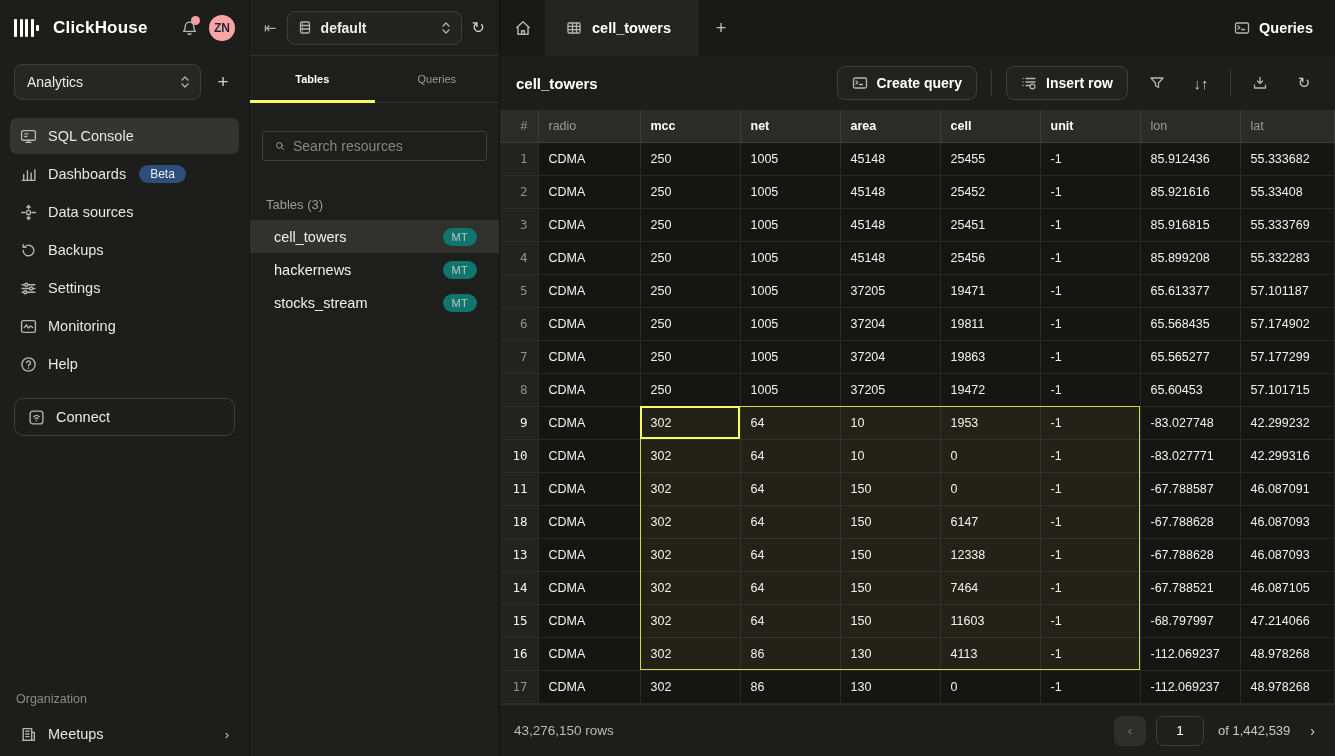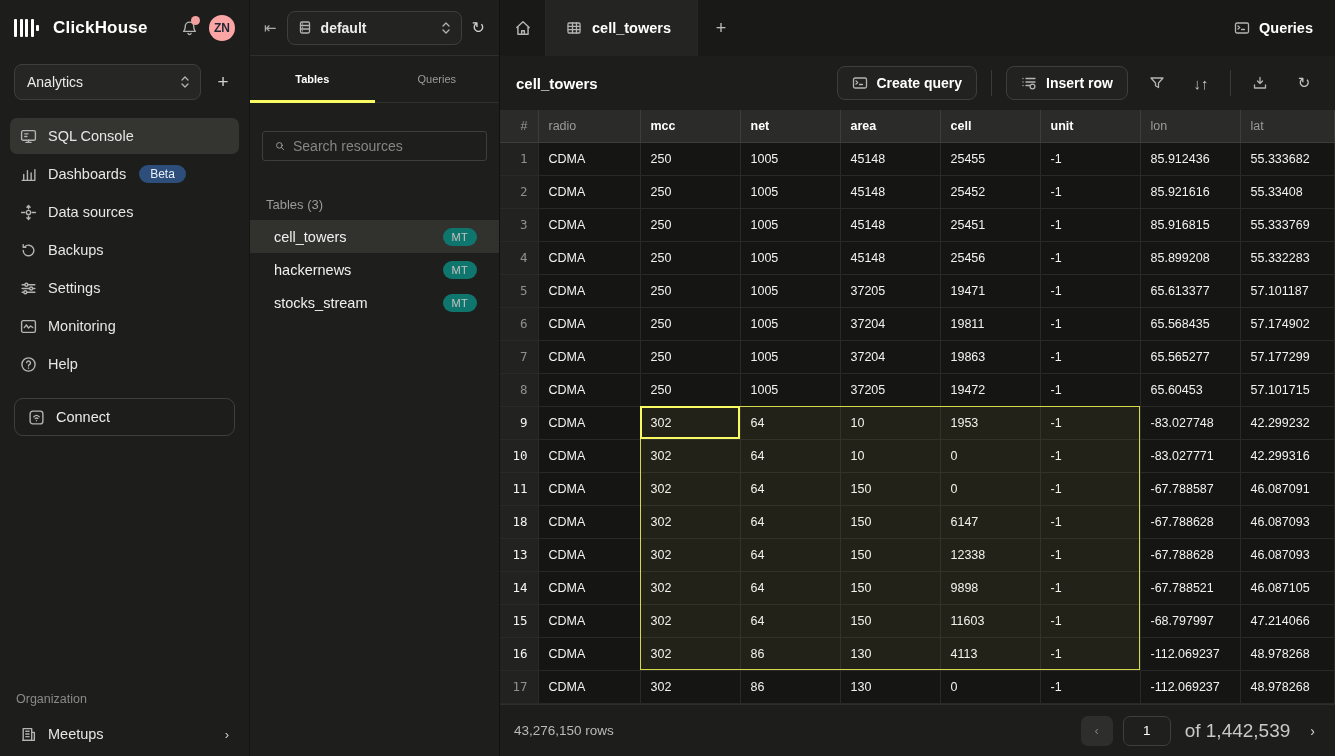--- a/index.html
+++ b/index.html
@@ -84,21 +84,21 @@
   table.grid td.gut{background:var(--bg-gutter);color:#90908e;font-family:"DejaVu Sans Mono",monospace;}
   table.grid td.gut.hl{color:#f5f5f3;}
   table.grid td.sel{background:#191915;}
   .range-overlay{position:absolute;border:1px solid var(--yellow-range);background:rgba(250,255,105,0.045);pointer-events:none;}
   .active-cell-overlay{position:absolute;border:2px solid var(--yellow);pointer-events:none;}
   
   .gfooter{height:52px;border-top:1px solid #2e2e2c;background:var(--bg-toolbar);display:flex;align-items:center;padding:0 14px;gap:10px;}
   .rowcount{font-size:13.5px;color:#b9b9b7;margin-right:auto;}
   .page-prev{width:32px;height:30px;background:#2e2e2c;border-radius:7px;display:flex;align-items:center;justify-content:center;color:#7a7a78;font-size:13px;cursor:pointer;}
   .page-input{width:48px;height:30px;background:#1f1f1d;border:1px solid var(--border-strong);border-radius:7px;color:#fff;text-align:center;font-size:13.5px;outline:none;}
-  .page-total{font-size:19px;color:#c9c9c7;margin:0 4px;}
+  .page-total{font-size:13px;color:#c9c9c7;margin:0 4px;}
   .page-next{color:#d5d5d3;font-size:14px;cursor:pointer;padding:0 6px;}
 </style>
 </head>
 <body>
 
 <aside class="sidebar">
   <div class="side-head">
     <span class="logo">
         <i></i>
         <i></i>
@@ -495,21 +495,21 @@
             <td class="sel">-1</td>
             <td>-67.788628</td>
             <td>46.087093</td>
           </tr>
           <tr>
             <td class="gut hl">14</td>
             <td>CDMA</td>
             <td class="sel">302</td>
             <td class="sel">64</td>
             <td class="sel">150</td>
-            <td class="sel">9898</td>
+            <td class="sel">7464</td>
             <td class="sel">-1</td>
             <td>-67.788521</td>
             <td>46.087105</td>
           </tr>
           <tr>
             <td class="gut hl">15</td>
             <td>CDMA</td>
             <td class="sel">302</td>
             <td class="sel">64</td>
             <td class="sel">150</td>

